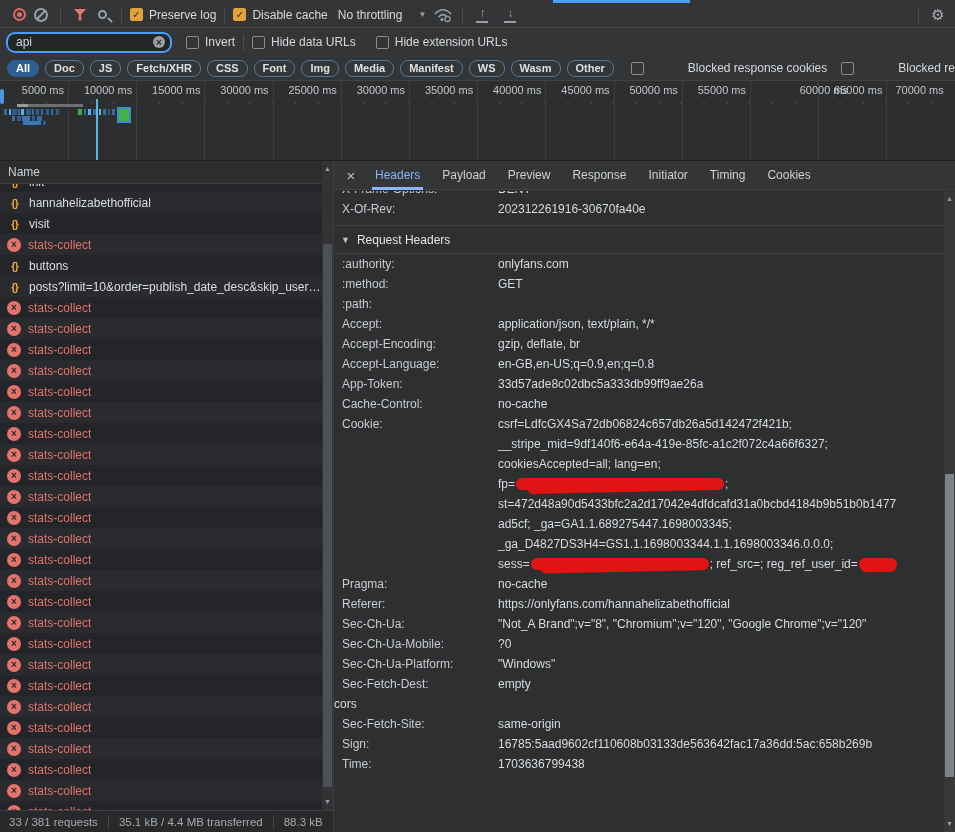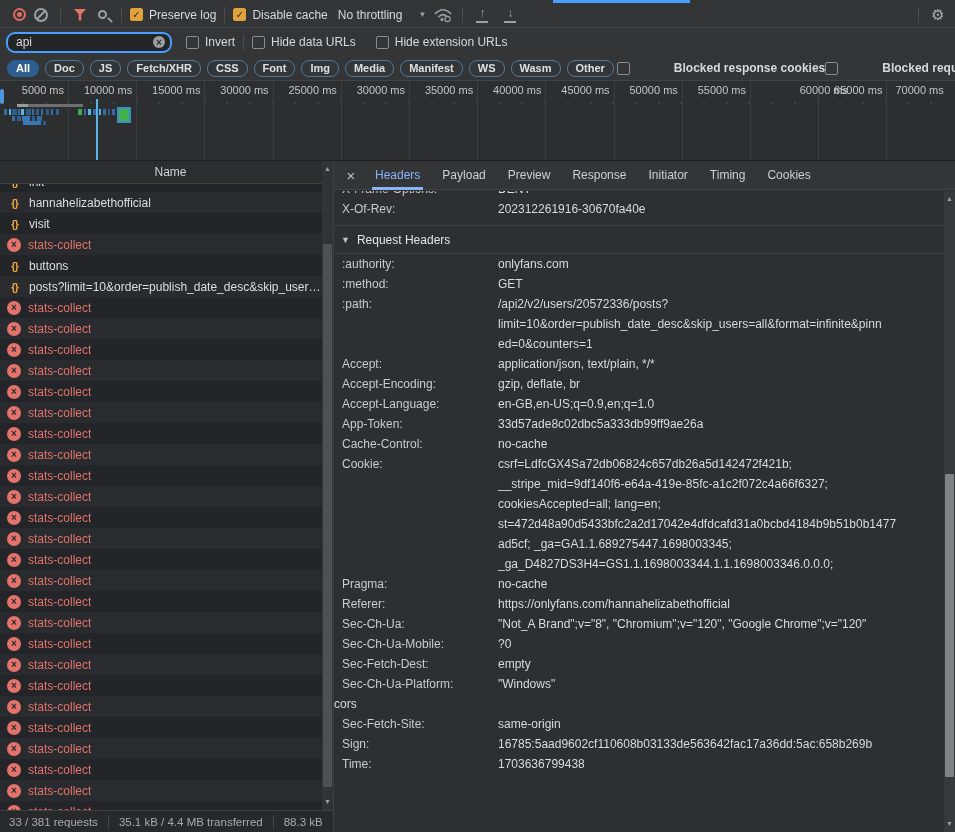--- a/index.html
+++ b/index.html
@@ -43,33 +43,33 @@
   .throttle{display:inline-flex;align-items:center;cursor:pointer;margin-left:10px;}
 
   .filterbox{display:inline-flex;align-items:center;justify-content:space-between;width:166px;height:21px;
     background:#232527;border:2px solid var(--accent);border-radius:9px;padding:0 5px 0 8px;margin-right:14px;cursor:text;}
   .fclear{width:12px;height:12px;border-radius:50%;background:#9b9ea1;color:#2a2c2e;font-size:10px;font-weight:bold;
     display:inline-flex;align-items:center;justify-content:center;cursor:pointer;}
 
   .chip{display:inline-flex;align-items:center;height:17px;padding:0 8px;margin:0 3px;border:1px solid var(--chipbrd);
     border-radius:8px;font-size:11px;font-weight:bold;color:#dde0e2;cursor:pointer;flex:none;}
   .chip.sel{background:var(--chipsel);border-color:var(--chipsel);color:#fff;}
-  .chipsrow label.cb{margin-left:0;font-weight:bold;gap:44px;}
+  .chipsrow label.cb{margin-left:14px;font-weight:normal;gap:44px;}
 
   
   .overview{position:relative;height:80px;background:#2c2e30;border-bottom:1px solid #1f2022;overflow:hidden;cursor:col-resize;}
   .gline{position:absolute;top:0;bottom:0;width:1px;background:#3c3f42;}
   .glabel{position:absolute;top:3px;width:62px;text-align:right;font-size:11px;color:#c3c6c8;}
   .obar{position:absolute;}
   .odot{position:absolute;width:2px;height:2px;background:#3c4043;}
 
   
   .main{position:absolute;top:161px;left:0;right:0;bottom:0;display:flex;}
   .leftpanel{position:relative;width:334px;flex:none;border-right:1px solid var(--line);background:#232528;}
-  .namehdr{height:23px;line-height:23px;padding-left:8px;background:#2b2d2f;border-bottom:1px solid var(--line);color:#cfd2d4;text-align:center;}
+  .namehdr{height:23px;line-height:23px;padding-left:8px;background:#2b2d2f;border-bottom:1px solid var(--line);color:#cfd2d4;}
   .rowsclip{position:absolute;top:23px;left:0;right:0;bottom:22px;overflow:hidden;}
   .rows{transform:translateY(-13px);}
   .rrow{height:21px;display:flex;align-items:center;gap:7px;padding-left:7px;white-space:nowrap;overflow:hidden;cursor:pointer;}
   .rrow:nth-child(odd){background:#232528;}
   .rrow:nth-child(even){background:#292b2e;}
   .rrow .nm{overflow:hidden;text-overflow:clip;color:#dcdfe1;}
   .rrow.err .nm{color:var(--err);}
   .ric{flex:none;width:15px;height:15px;display:inline-flex;align-items:center;justify-content:center;}
   .ric.json{color:var(--jsonic);font-weight:bold;font-size:11px;letter-spacing:-1px;}
   .ric.errc{background:#e4736c;border-radius:50%;width:14px;height:14px;color:#28292b;font-weight:bold;font-size:10px;line-height:14px;text-align:center;}
@@ -505,65 +505,62 @@
               </span>
   </div>
             <div class="hrow">
     <span class="k">:method:</span>
     <span class="v">
                 <span class="hline"><span>GET</span></span>
               </span>
   </div>
             <div class="hrow">
     <span class="k">:path:</span>
-    <span class="v">
-                <span class="hline"><span>/api2/v2/users/20572336/posts?</span></span>
-                <span class="hline"><span>limit=10&amp;order=publish_date_desc&amp;skip_users=all&amp;format=infinite&amp;pinn</span></span>
-                <span class="hline"><span>ed=0&amp;counters=1</span></span>
-              </span>
   </div>
             <div class="hrow">
     <span class="k">Accept:</span>
     <span class="v">
                 <span class="hline"><span>application/json, text/plain, */*</span></span>
               </span>
   </div>
             <div class="hrow">
     <span class="k">Accept-Encoding:</span>
     <span class="v">
                 <span class="hline"><span>gzip, deflate, br</span></span>
               </span>
   </div>
             <div class="hrow">
     <span class="k">Accept-Language:</span>
     <span class="v">
-                <span class="hline"><span>en-GB,en-US;q=0.9,en;q=1.0</span></span>
+                <span class="hline"><span>en-GB,en-US;q=0.9,en;q=0.8</span></span>
               </span>
   </div>
             <div class="hrow">
     <span class="k">App-Token:</span>
     <span class="v">
                 <span class="hline"><span>33d57ade8c02dbc5a333db99ff9ae26a</span></span>
               </span>
   </div>
             <div class="hrow">
     <span class="k">Cache-Control:</span>
     <span class="v">
                 <span class="hline"><span>no-cache</span></span>
               </span>
   </div>
             <div class="hrow">
     <span class="k">Cookie:</span>
     <span class="v">
                 <span class="hline"><span>csrf=LdfcGX4Sa72db06824c657db26a5d142472f421b;</span></span>
                 <span class="hline"><span>__stripe_mid=9df140f6-e64a-419e-85fc-a1c2f072c4a66f6327;</span></span>
                 <span class="hline"><span>cookiesAccepted=all; lang=en;</span></span>
+                <span class="hline"><span>fp=</span><span class="redact" style="width: 208px;"></span><span>;</span></span>
                 <span class="hline"><span>st=472d48a90d5433bfc2a2d17042e4dfdcafd31a0bcbd4184b9b51b0b1477</span></span>
                 <span class="hline"><span>ad5cf; _ga=GA1.1.689275447.1698003345;</span></span>
                 <span class="hline"><span>_ga_D4827DS3H4=GS1.1.1698003344.1.1.1698003346.0.0.0;</span></span>
+                <span class="hline"><span>sess=</span><span class="redact" style="width: 178px;"></span><span>; ref_src=; reg_ref_user_id=</span><span class="redact" style="width: 38px;"></span></span>
               </span>
   </div>
             <div class="hrow">
     <span class="k">Pragma:</span>
     <span class="v">
                 <span class="hline"><span>no-cache</span></span>
               </span>
   </div>
             <div class="hrow">
     <span class="k">Referer:</span>
@@ -577,29 +574,29 @@
                 <span class="hline"><span>"Not_A Brand";v="8", "Chromium";v="120", "Google Chrome";v="120"</span></span>
               </span>
   </div>
             <div class="hrow">
     <span class="k">Sec-Ch-Ua-Mobile:</span>
     <span class="v">
                 <span class="hline"><span>?0</span></span>
               </span>
   </div>
             <div class="hrow">
+    <span class="k">Sec-Ch-Ua-Platform:</span>
+    <span class="v">
+                <span class="hline"><span>"Windows"</span></span>
+              </span>
+  </div>
+            <div class="hrow">
     <span class="k">Sec-Fetch-Dest:</span>
     <span class="v">
                 <span class="hline"><span>empty</span></span>
-              </span>
-  </div>
-            <div class="hrow">
-    <span class="k">Sec-Ch-Ua-Platform:</span>
-    <span class="v">
-                <span class="hline"><span>"Windows"</span></span>
               </span>
   </div>
             <div class="hrow">
     <span class="v">
                 <span class="hline"><span>cors</span></span>
               </span>
   </div>
             <div class="hrow">
     <span class="k">Sec-Fetch-Site:</span>
     <span class="v">

